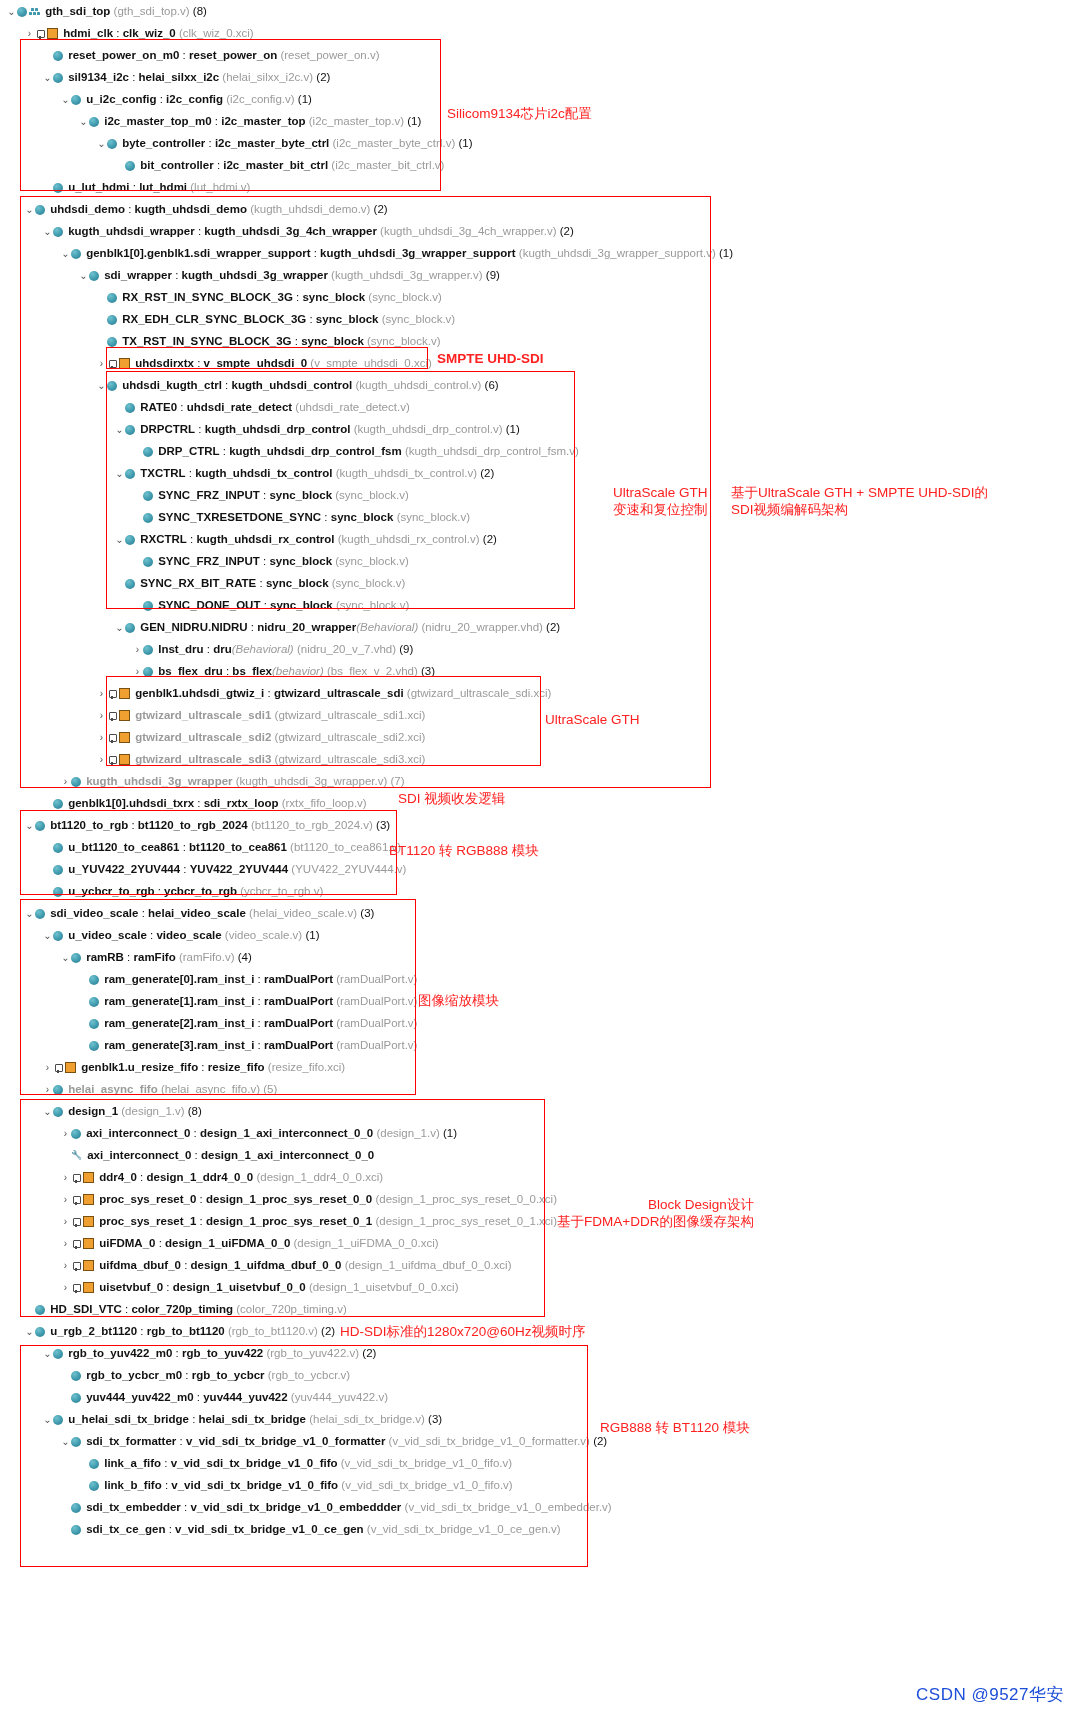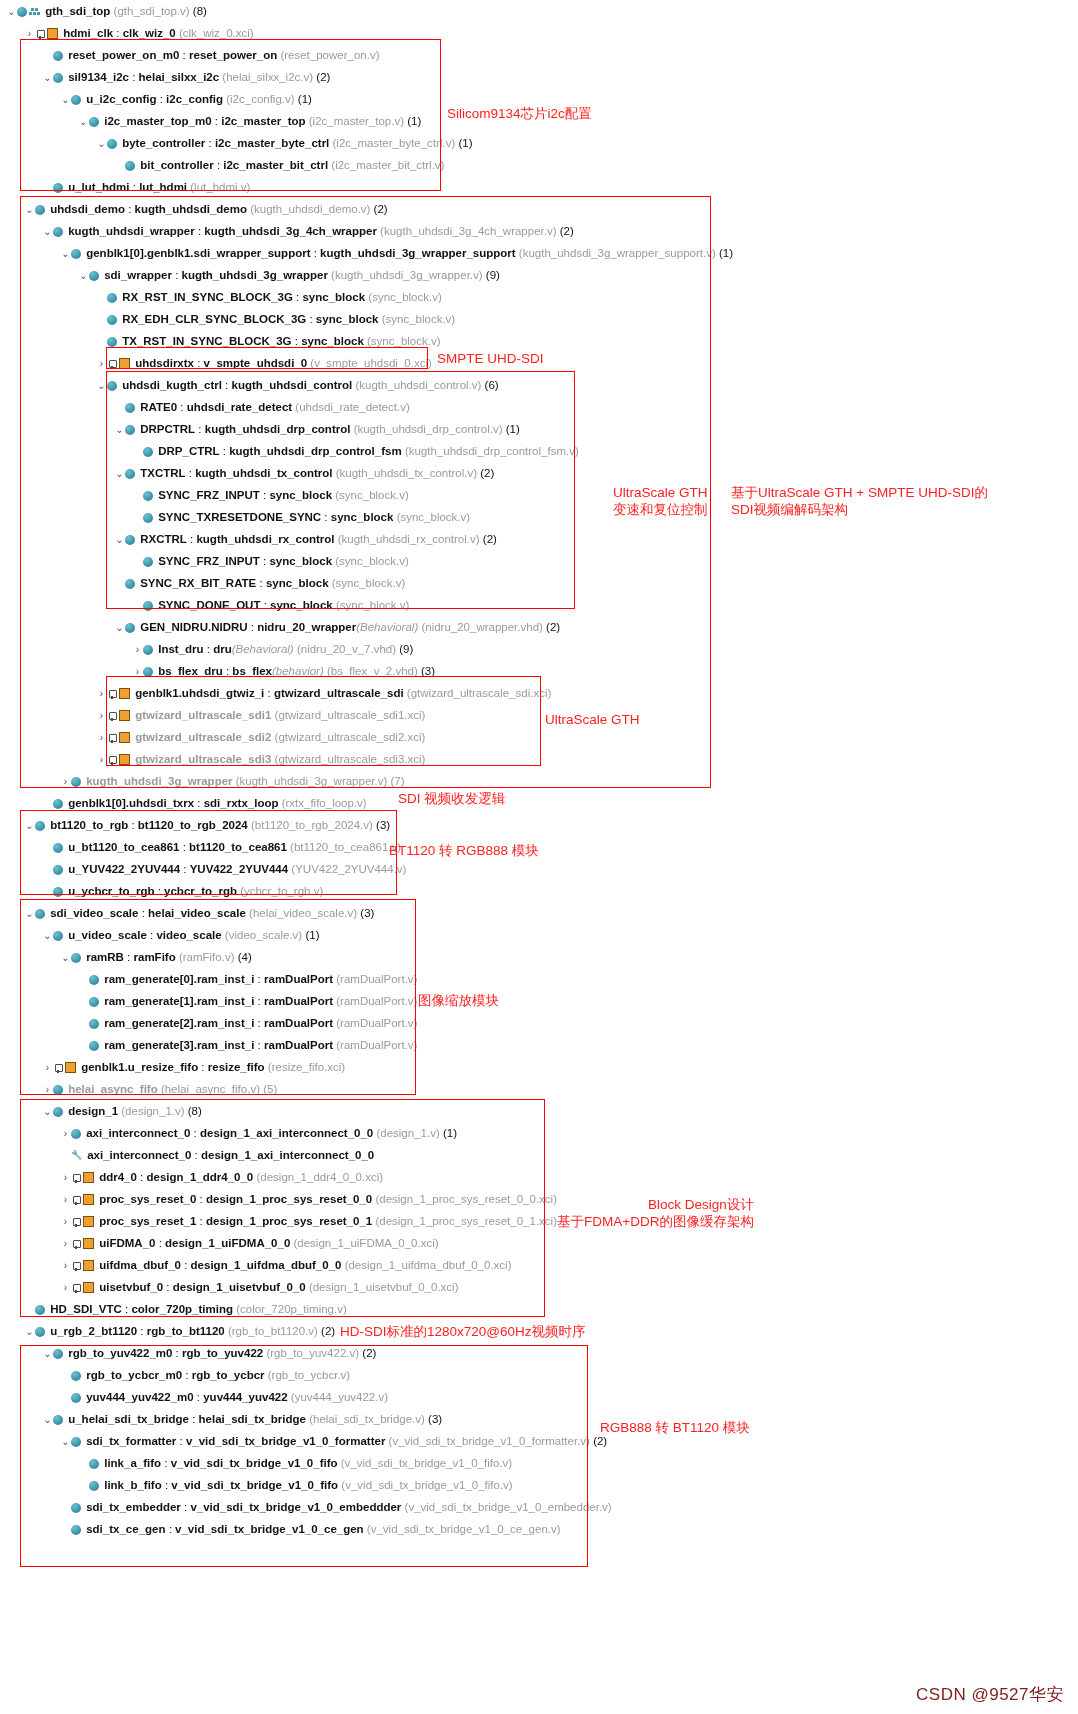--- a/index.html
+++ b/index.html
@@ -52,21 +52,21 @@
   .nm{font-weight:bold;color:#111;}
   .nm.gray{font-weight:bold;color:#9a9a9a;}
   .sep{color:#111;}
   .fl{color:#9a9a9a;font-weight:normal;}
   .cnt{color:#111;font-weight:normal;}
   .cnt.gray{color:#9a9a9a;}
   .beh{color:#9a9a9a;font-weight:normal;font-style:italic;}
   
   .box{position:absolute;border:1.6px solid #ff0000;box-sizing:border-box;pointer-events:none;}
   .lbl{position:absolute;color:#ff2020;font-size:13.5px;line-height:17px;white-space:pre;}
-  .wm{position:absolute;right:14px;bottom:8px;color:#7f1d1d;font-size:17px;letter-spacing:.5px;}
+  .wm{position:absolute;right:14px;bottom:8px;color:#1d4ed8;font-size:17px;letter-spacing:.5px;}
 </style>
 </head>
 <body>
 
 <div id="tree">
     <div class="row"><span class="ind" style="width:6px"></span><span class="arrow">⌄</span><span class="gl ic-mod"></span><span class="gl ic-td"><i></i><i></i><i></i><i></i><i></i></span> <span class="nm">gth_sdi_top</span> <span class="fl">(gth_sdi_top.v)</span> <span class="cnt">(8)</span></div>
     <div class="row"><span class="ind" style="width:24px"></span><span class="arrow">›</span><span class="gl ic-ip"></span><span class="gl ic-sq"></span> <span class="nm">hdmi_clk</span><span class="sep"> : </span><span class="nm">clk_wiz_0</span> <span class="fl">(clk_wiz_0.xci)</span></div>
     <div class="row"><span class="ind" style="width:42px"></span><span class="arrow none">›</span><span class="gl ic-mod"></span> <span class="nm">reset_power_on_m0</span><span class="sep"> : </span><span class="nm">reset_power_on</span> <span class="fl">(reset_power_on.v)</span></div>
     <div class="row"><span class="ind" style="width:42px"></span><span class="arrow">⌄</span><span class="gl ic-mod"></span> <span class="nm">sil9134_i2c</span><span class="sep"> : </span><span class="nm">helai_silxx_i2c</span> <span class="fl">(helai_silxx_i2c.v)</span> <span class="cnt">(2)</span></div>
     <div class="row"><span class="ind" style="width:60px"></span><span class="arrow">⌄</span><span class="gl ic-mod"></span> <span class="nm">u_i2c_config</span><span class="sep"> : </span><span class="nm">i2c_config</span> <span class="fl">(i2c_config.v)</span> <span class="cnt">(1)</span></div>
@@ -140,21 +140,21 @@
     <div class="box" style="left: 20px; top: 39px; width: 421px; height: 152px;"></div>
     <div class="box" style="left: 20px; top: 196px; width: 691px; height: 592px;"></div>
     <div class="box" style="left: 106px; top: 347px; width: 322px; height: 22px;"></div>
     <div class="box" style="left: 106px; top: 371px; width: 469px; height: 238px;"></div>
     <div class="box" style="left: 106px; top: 676px; width: 435px; height: 90px;"></div>
     <div class="box" style="left: 20px; top: 810px; width: 377px; height: 85px;"></div>
     <div class="box" style="left: 20px; top: 899px; width: 396px; height: 196px;"></div>
     <div class="box" style="left: 20px; top: 1099px; width: 525px; height: 218px;"></div>
     <div class="box" style="left: 20px; top: 1345px; width: 568px; height: 222px;"></div>
     <div class="lbl" style="left: 447px; top: 105px;">Silicom9134芯片i2c配置</div>
-    <div class="lbl" style="left: 437px; top: 350px;">SMPTE UHD-SDI</div>
+    <div class="lbl" style="left: 437px; top: 350px; font-weight: bold;">SMPTE UHD-SDI</div>
     <div class="lbl" style="left: 613px; top: 484px;">UltraScale GTH
 变速和复位控制</div>
     <div class="lbl" style="left: 731px; top: 484px;">基于UltraScale GTH + SMPTE UHD-SDI的
 SDI视频编解码架构</div>
     <div class="lbl" style="left: 545px; top: 711px;">UltraScale GTH</div>
     <div class="lbl" style="left: 350px; top: 790px; margin-left: 48px;">SDI 视频收发逻辑</div>
     <div class="lbl" style="left: 389px; top: 842px;">BT1120 转 RGB888 模块</div>
     <div class="lbl" style="left: 418px; top: 992px;">图像缩放模块</div>
     <div class="lbl" style="left: 557px; top: 1196px; text-align: right;">Block Design设计
 基于FDMA+DDR的图像缓存架构</div>

